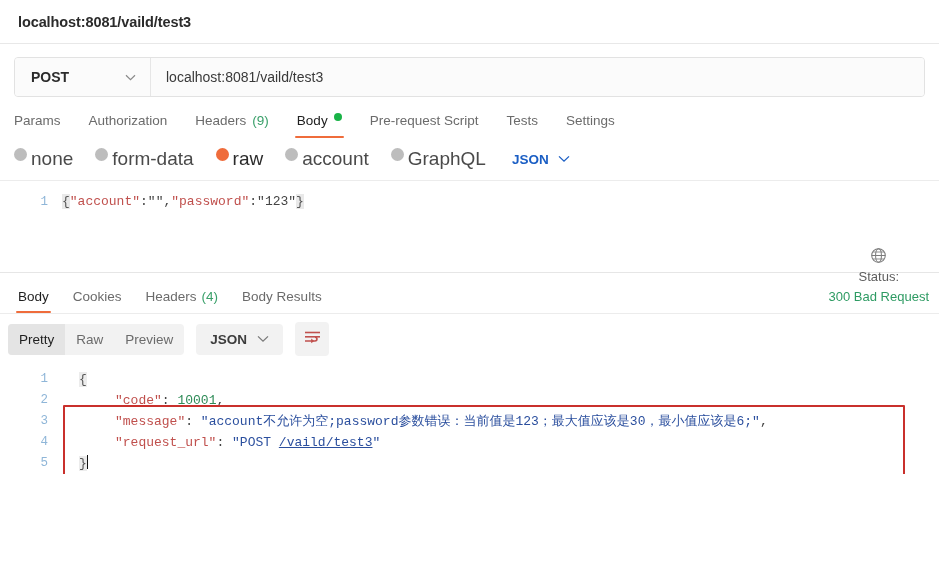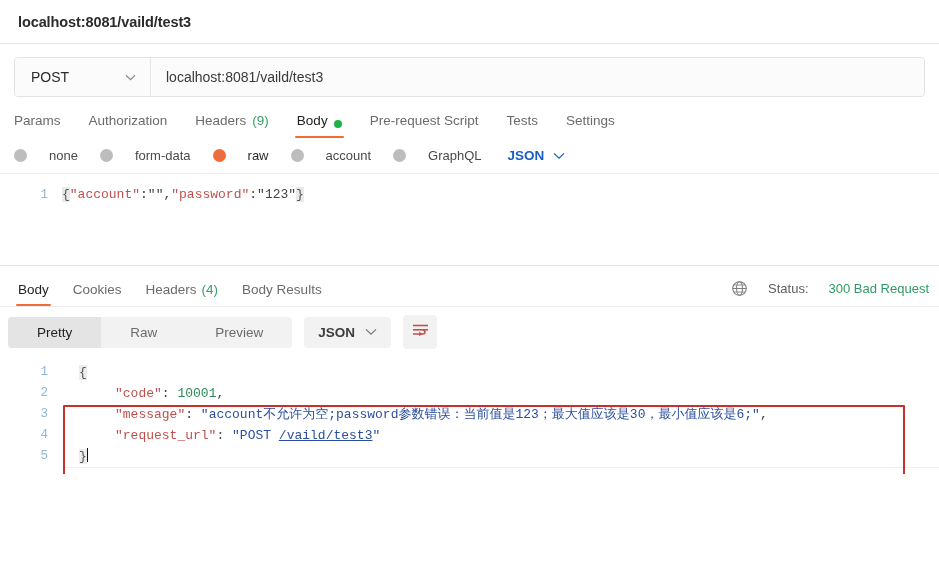--- a/index.html
+++ b/index.html
@@ -33,64 +33,64 @@
     border-radius: 4px;
     overflow: hidden;
     background: #fbfbfb;
   }
   .method-box {
     display: flex; align-items: center; justify-content: space-between;
     width: 136px; padding: 0 14px 0 16px;
     border-right: 1px solid #e6e6e6;
     cursor: pointer; background:#fbfbfb;
   }
-  .method-label { font-size: 14px; color: #2b2b2b; font-weight: normal; }
+  .method-label { font-size: 14px; color: #2b2b2b; font-weight: bold; }
   .chev { color: #8a8a8a; font-size: 11px; line-height: 1; }
   .chev svg { display:block; }
   .url-input {
     flex: 1; display: flex; align-items: center;
     padding-left: 15px; font-size: 14px; color: #3a3a3a;
     background: #fbfbfb; cursor: text;
   }
 
   
   .req-tabs {
     display: flex; align-items: flex-end;
     padding: 14px 0 0 14px;
     height: 41px; gap: 0;
   }
   .req-tab {
     position: relative;
     font-size: 13.5px; color: #6b6b6b;
     padding: 0 14px 10px 14px;
     cursor: pointer; white-space: nowrap;
-    display: flex; align-items: flex-end; gap: 6px;
+    display: flex; align-items: flex-start; gap: 6px;
   }
   .req-tab:first-child { padding-left: 0; }
   .req-tab.active { color: #212121; }
   .req-tab.active::after {
     content: ""; position: absolute; left: 12px; right: 12px; bottom: 0;
     height: 2.5px; background: #ef6c3b; border-radius: 2px;
   }
   .req-tab .count { color: #3aa06a; }
   .dot-green {
     width: 8px; height: 8px; border-radius: 50%;
     background: #19b347; display: inline-block;
   }
 
   
   .bodytype-row {
     display: flex; align-items: center;
     padding: 10px 0 10px 14px;
     gap: 0;
   }
   .radio-item {
-    display: flex; align-items: center; gap: 22px;
+    display: flex; gap: 4px;
     margin-right: 22px; cursor: pointer;
-    font-size: 13px; color: #4a4a4a;
+    font-size: 19px; color: #4a4a4a;
   }
   .radio-dot {
     width: 13px; height: 13px; border-radius: 50%;
     background: #bdbdbd; flex: 0 0 auto;
   }
   .radio-item.selected .radio-dot { background: #ef6c3b; }
   .radio-item.selected span { color: #2b2b2b; }
   .json-select {
     display: flex; align-items: center; gap: 9px;
     cursor: pointer; margin-left: 4px;
@@ -140,40 +140,41 @@
     display: flex; align-items: center; gap: 5px;
   }
   .resp-tab.active { color: #1f1f1f; }
   .resp-tab.active::after {
     content: ""; position: absolute; left: 10px; right: 10px; bottom: 0;
     height: 2.5px; background: #ef6c3b; border-radius: 2px;
   }
   .resp-tab .count { color: #3aa06a; }
   .status-wrap {
     margin-left: auto; display: flex; align-items: center;
-    gap: 20px; padding: 0 10px 9px 0;
+    gap: 5px; padding: 0 10px 9px 0;
     font-size: 13px;
+    flex-direction: column;
   }
   .status-label { color: #5e5e5e; }
   .status-value { color: #2e9b63; }
   .globe-icon { display: flex; align-items: center; color: #7c7c7c; }
 
   
   .resp-toolbar {
     display: flex; align-items: center;
     padding: 8px 0 8px 8px; gap: 8px;
     border-top: 1px solid #ececec;
   }
   .seg-group {
     display: flex; background: #f2f2f2;
     border-radius: 4px; overflow: hidden;
   }
   .seg {
     font-size: 13.5px; color: #6b6b6b;
-    padding: 8px 29px; cursor: pointer;
+    padding: 8px 11px; cursor: pointer;
   }
   .seg.active { background: #e4e4e4; color: #1f1f1f; }
   .fmt-select {
     display: flex; align-items: center; gap: 10px;
     background: #f2f2f2; border-radius: 4px;
     padding: 8px 14px; cursor: pointer; margin-left: 4px;
   }
   .fmt-select .lbl { font-size: 13.5px; color: #3c3c3c; font-weight: bold; }
   .fmt-select .chev { color: #7a7a7a; }
   .wrap-btn {

